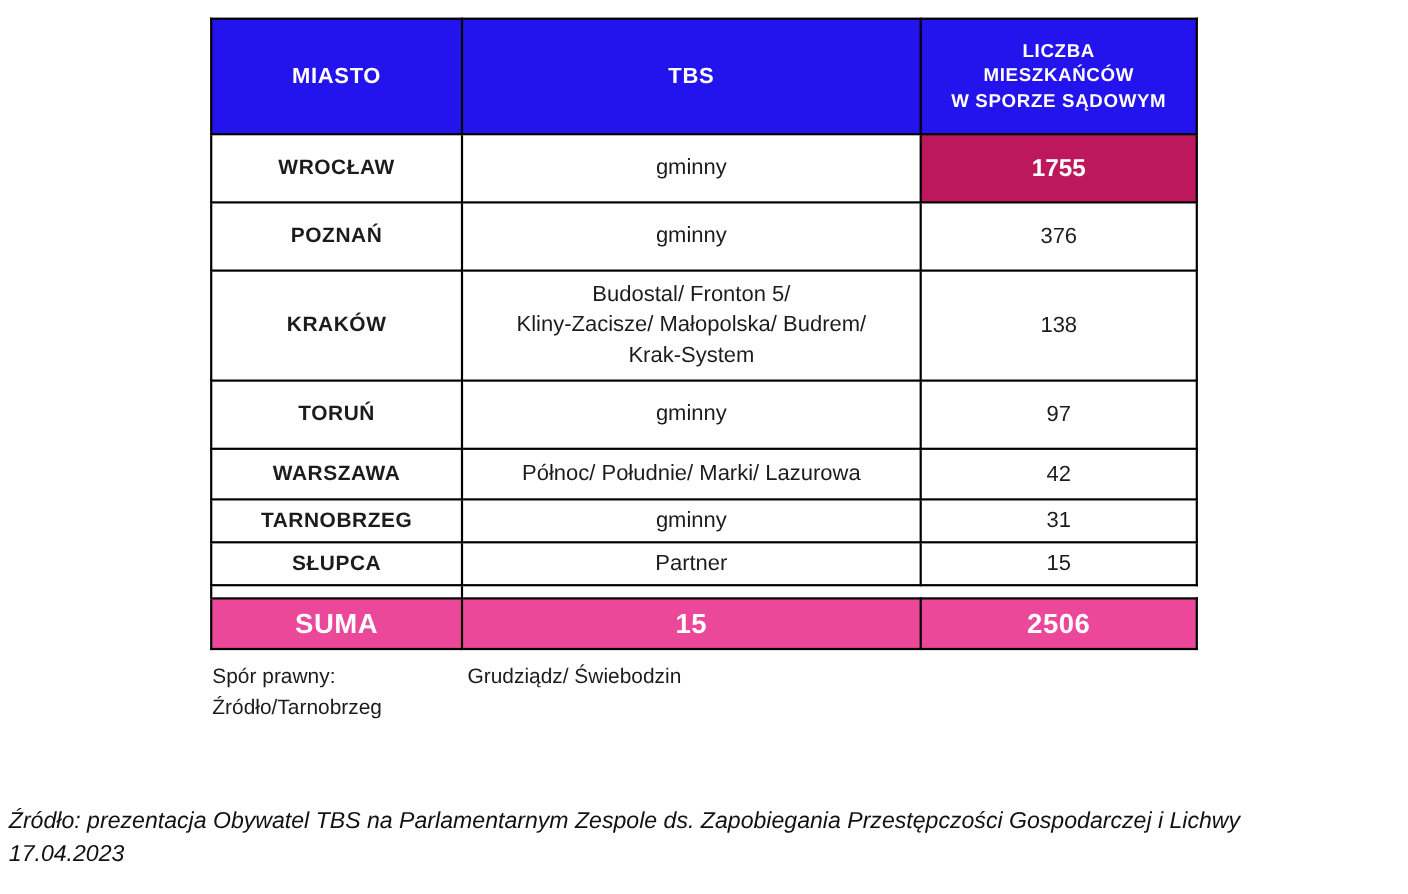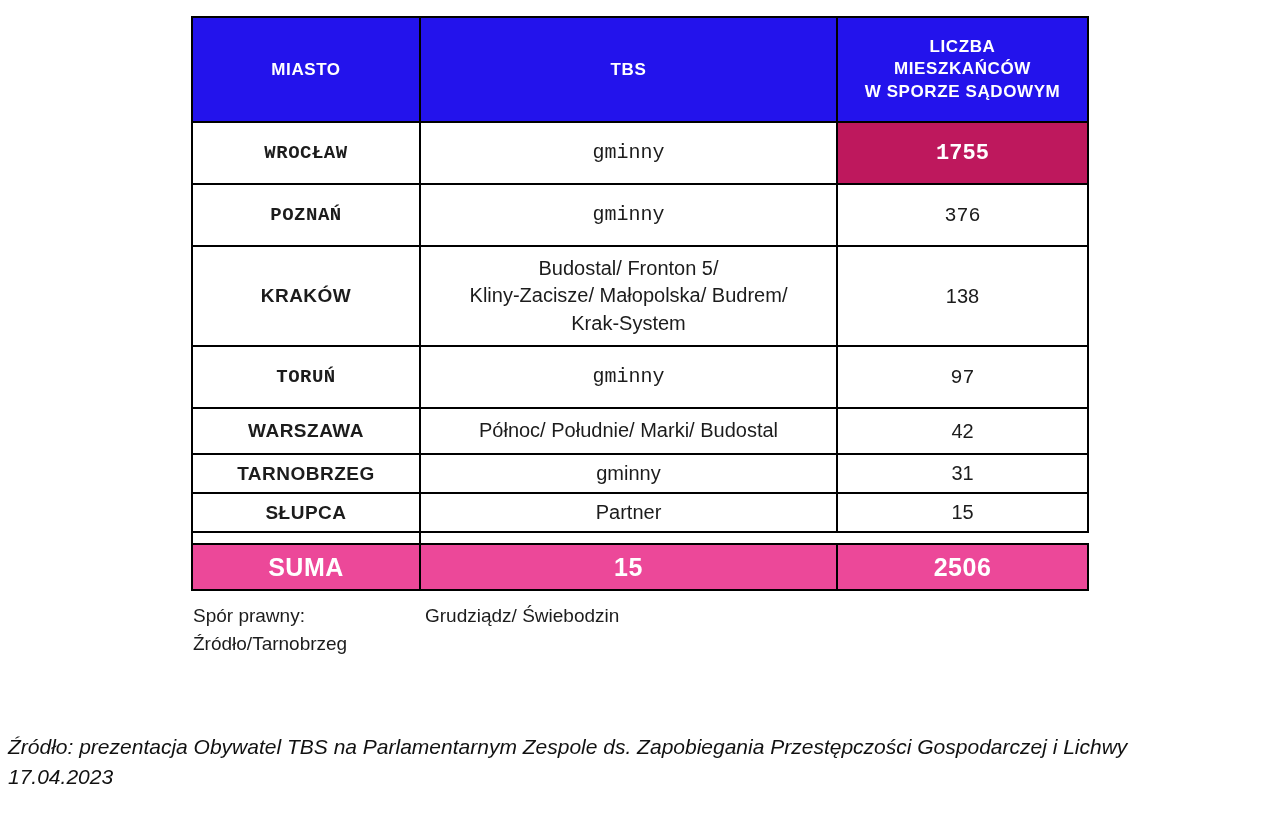--- a/index.html
+++ b/index.html
@@ -49,21 +49,21 @@
   
   thead th {
     background: #2313ec;
     color: #ffffff;
     font-weight: bold;
     letter-spacing: 0.6px;
     height: 103px;
   }
   th.h-city,
   th.h-tbs {
-    font-size: 17px;
+    font-size: 20px;
   }
   th.h-count {
     font-size: 17px;
     line-height: 1.3;
   }
 
   
   tbody td {
     font-size: 20px;
     color: #1c1c1c;
@@ -76,21 +76,21 @@
   td.tbs {
     font-weight: normal;
     line-height: 1.38;
     padding: 6px 8px;
   }
   td.count {
     font-weight: normal;
   }
 
   tr.r-tall td { height: 98px; }
-  tr.r-normal td { height: 60px; font-family: Liberation Mono, monospace; }
+  tr.r-normal td { height: 60px; }
   tr.r-small td { height: 44px; }
   tr.r-xsmall td { height: 37px; }
 
   td.highlight {
     background: #be185d;
     color: #ffffff;
     font-weight: bold;
     font-size: 22px;
   }
 
@@ -191,21 +191,21 @@
 Krak-System</td>
           <td class="count">138</td>
         </tr>
         <tr class="r-normal">
           <td class="city">TORUŃ</td>
           <td class="tbs">gminny</td>
           <td class="count">97</td>
         </tr>
         <tr class="r-small">
           <td class="city">WARSZAWA</td>
-          <td class="tbs">Północ/  Południe/  Marki/ Budostal</td>
+          <td class="tbs">Północ/  Południe/  Marki/ Lazurowa</td>
           <td class="count">42</td>
         </tr>
         <tr class="r-xsmall">
           <td class="city">TARNOBRZEG</td>
           <td class="tbs">gminny</td>
           <td class="count">31</td>
         </tr>
         <tr class="r-xsmall">
           <td class="city">SŁUPCA</td>
           <td class="tbs">Partner</td>

